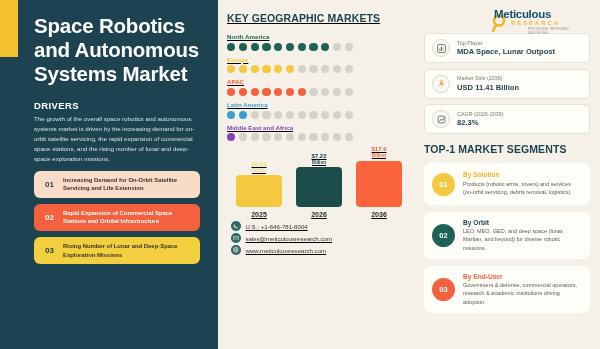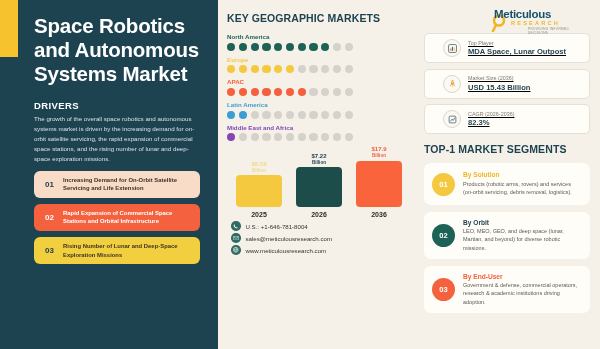--- a/index.html
+++ b/index.html
@@ -81,20 +81,21 @@
     padding-left: 5px;
   }
   .driver-card.c1 .driver-text { color: #3c3227; }
   .driver-card.c2 .driver-text { color: #ffffff; }
   .driver-card.c3 .driver-text { color: #3c3227; }
 
   
   .mid-col {
     flex: 0 0 200px;
     padding: 12px 6px 8px 9px;
+    text-decoration: underline;
   }
   .sec-head {
     color: #1d4250;
     font-size: 10.5px;
     font-weight: bold;
     letter-spacing: 0.1px;
   }
   .geo-block { margin-top: 9px; }
   .geo-row { margin-bottom: 5px; }
   .geo-label {
@@ -217,23 +218,22 @@
     position: absolute;
     left: 11px; top: 7px;
   }
 
   .stat-card {
     background: #fffdf8;
     border: 1px solid #e6e1d6;
     border-radius: 5px;
     display: flex;
     align-items: center;
-    padding: 5px 18px;
+    padding: 5px 7px;
     margin-bottom: 5.5px;
-    text-decoration: underline;
   }
   .stat-ico {
     width: 18px; height: 18px;
     border-radius: 50%;
     border: 1px solid #dcd7cb;
     background: #fbf9f3;
     display: flex;
     align-items: center;
     justify-content: center;
     flex: 0 0 18px;
@@ -493,21 +493,21 @@
         <span class="stat-ico">
           <svg width="9" height="9" viewBox="0 0 16 16">
             <path d="M8 1 C10.5 4 11 7.5 11 10 L5 10 C5 7.5 5.5 4 8 1 Z" fill="#e8a13a"></path>
             <path d="M5 10 L3 13 L5.5 12 Z M11 10 L13 13 L10.5 12 Z" fill="#d98c28"></path>
             <circle cx="8" cy="5.5" r="1.3" fill="#fdf6e6"></circle>
             <path d="M6.5 11.5 L8 15 L9.5 11.5 Z" fill="#f4c93f"></path>
           </svg>
         </span>
         <div>
           <div class="stat-label">Market Size (2036)</div>
-          <div class="stat-value">USD 15.43 Billion</div>
+          <div class="stat-value">USD 11.41 Billion</div>
         </div>
       </div>
       <div class="stat-card">
         <span class="stat-ico">
           <svg width="9" height="9" viewBox="0 0 16 16">
             <rect x="2" y="2" width="12" height="12" rx="2" fill="none" stroke="#4a5f6b" stroke-width="1.4"></rect>
             <path d="M4.5 11 L7 7.5 L9.5 9.5 L12 5" fill="none" stroke="#3c6f8c" stroke-width="1.5" stroke-linecap="round" stroke-linejoin="round"></path>
           </svg>
         </span>
         <div>

